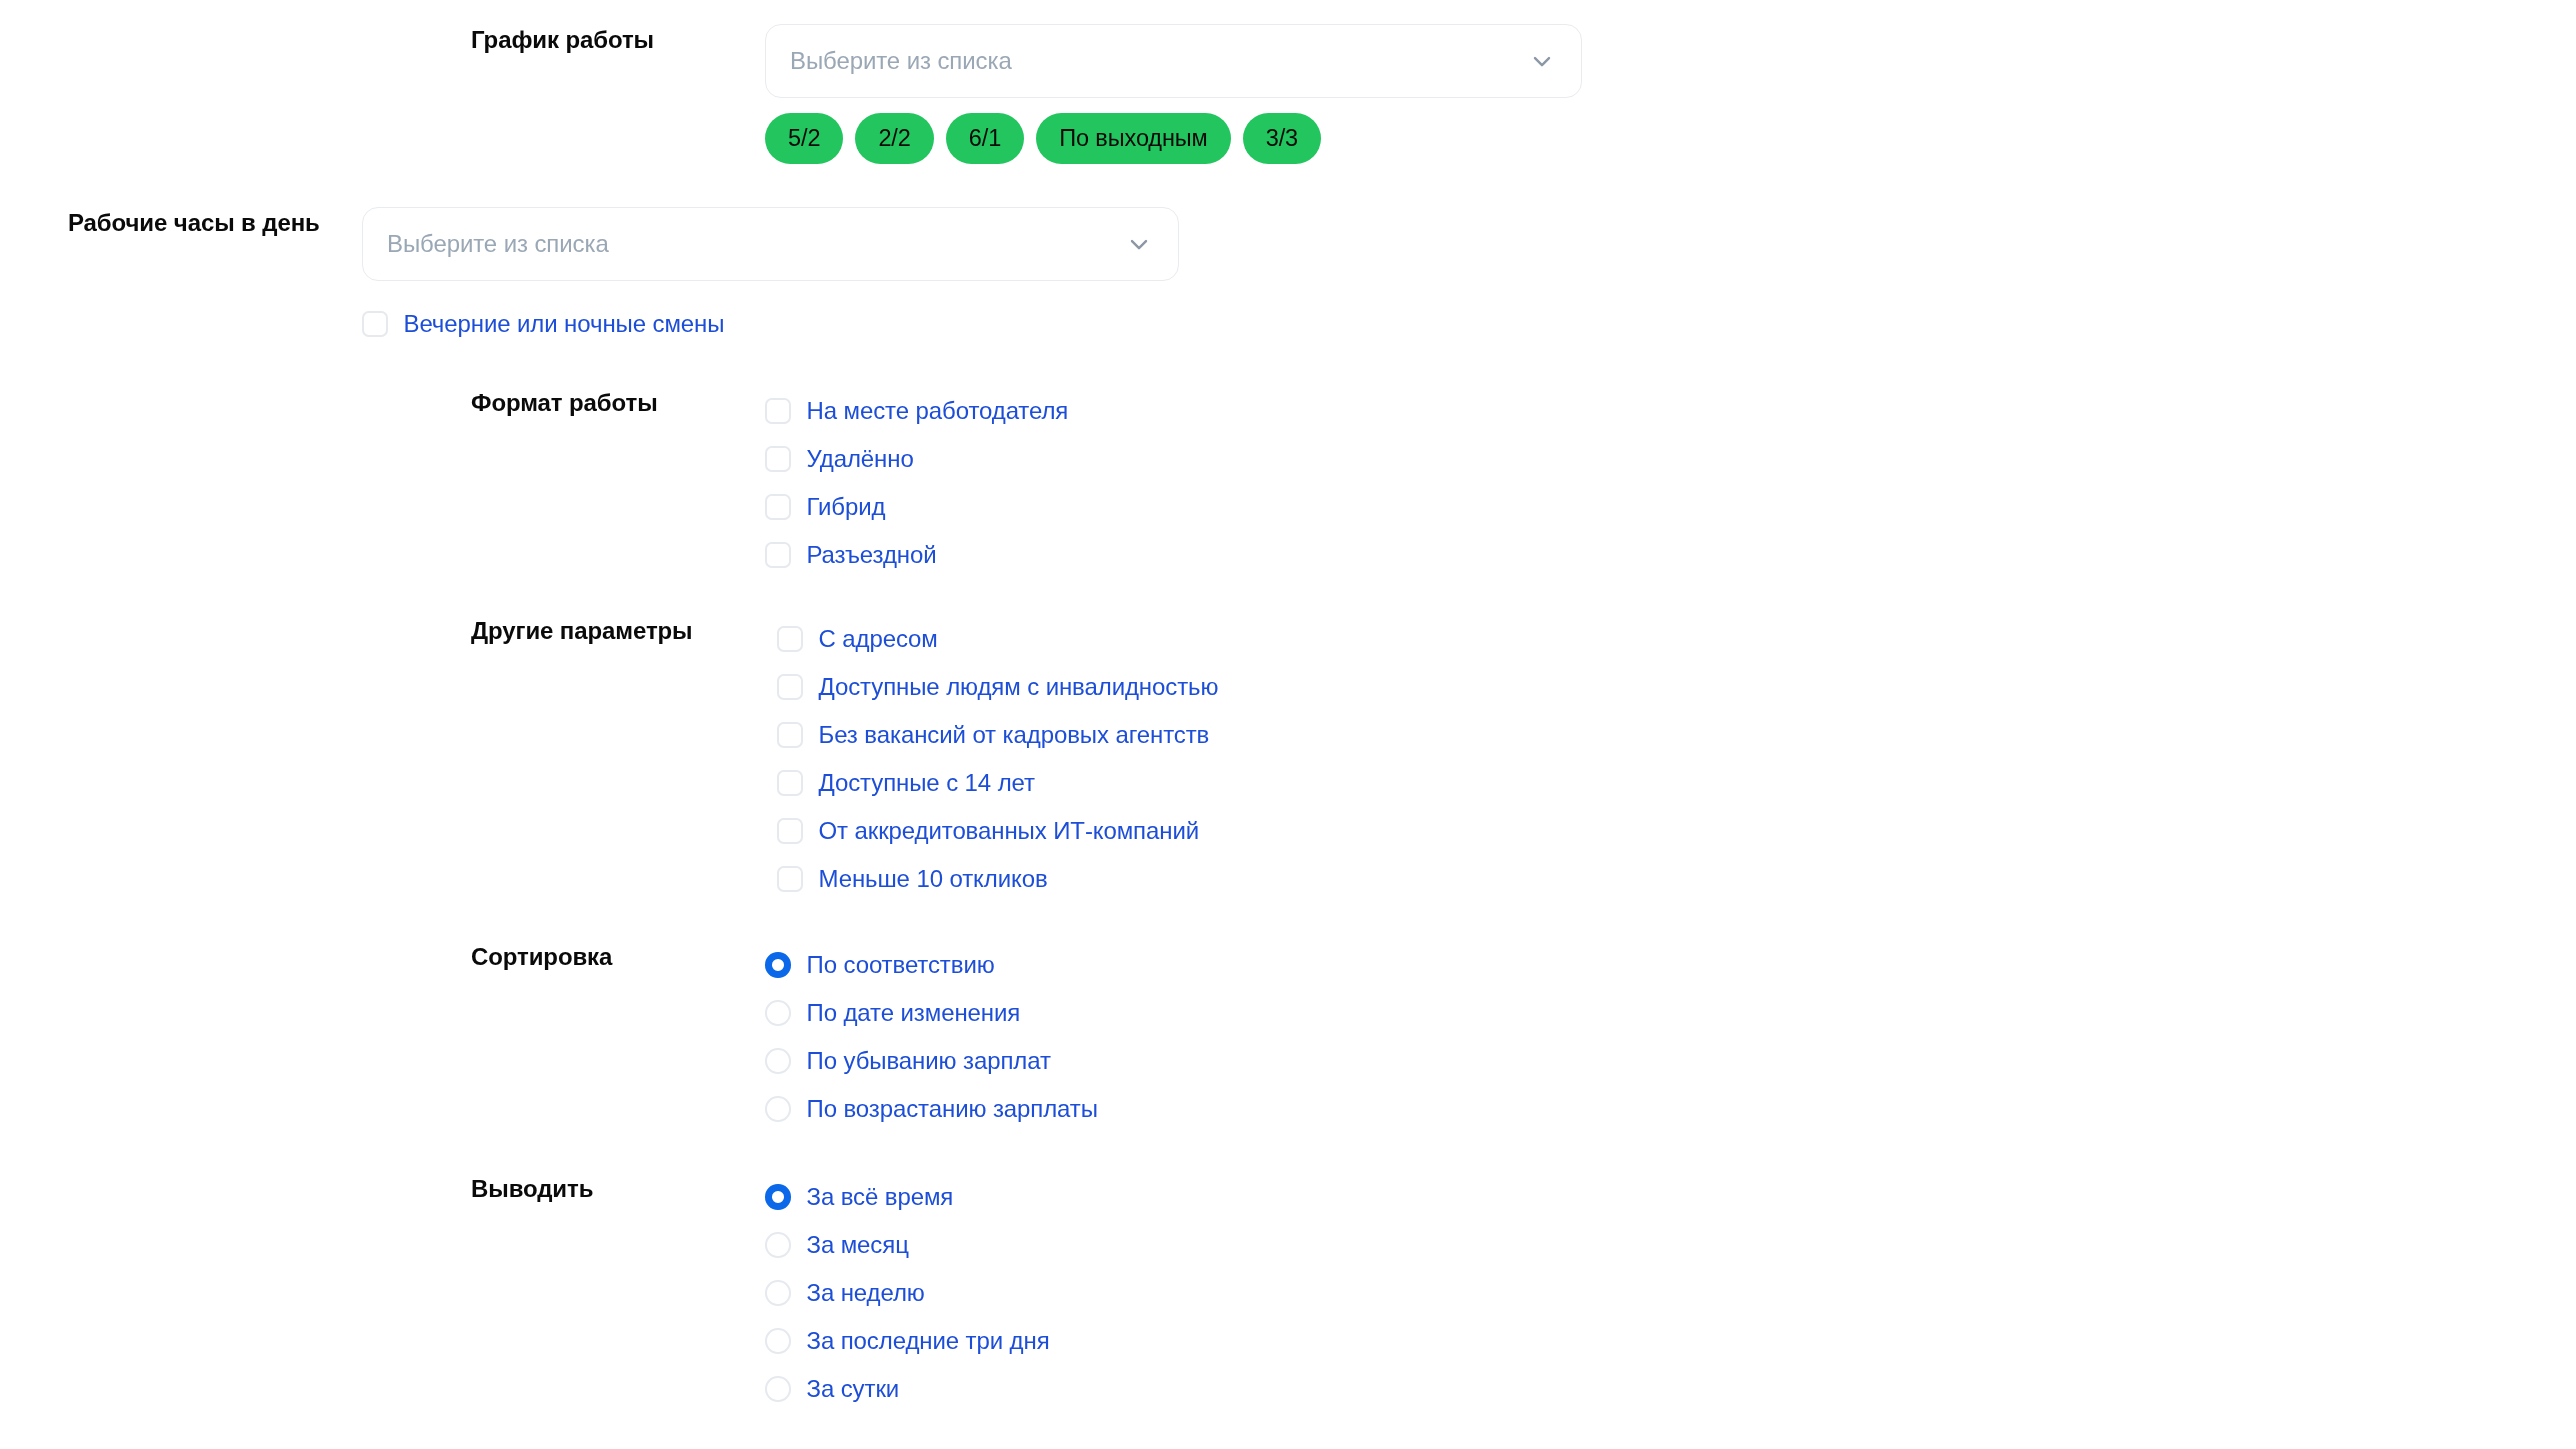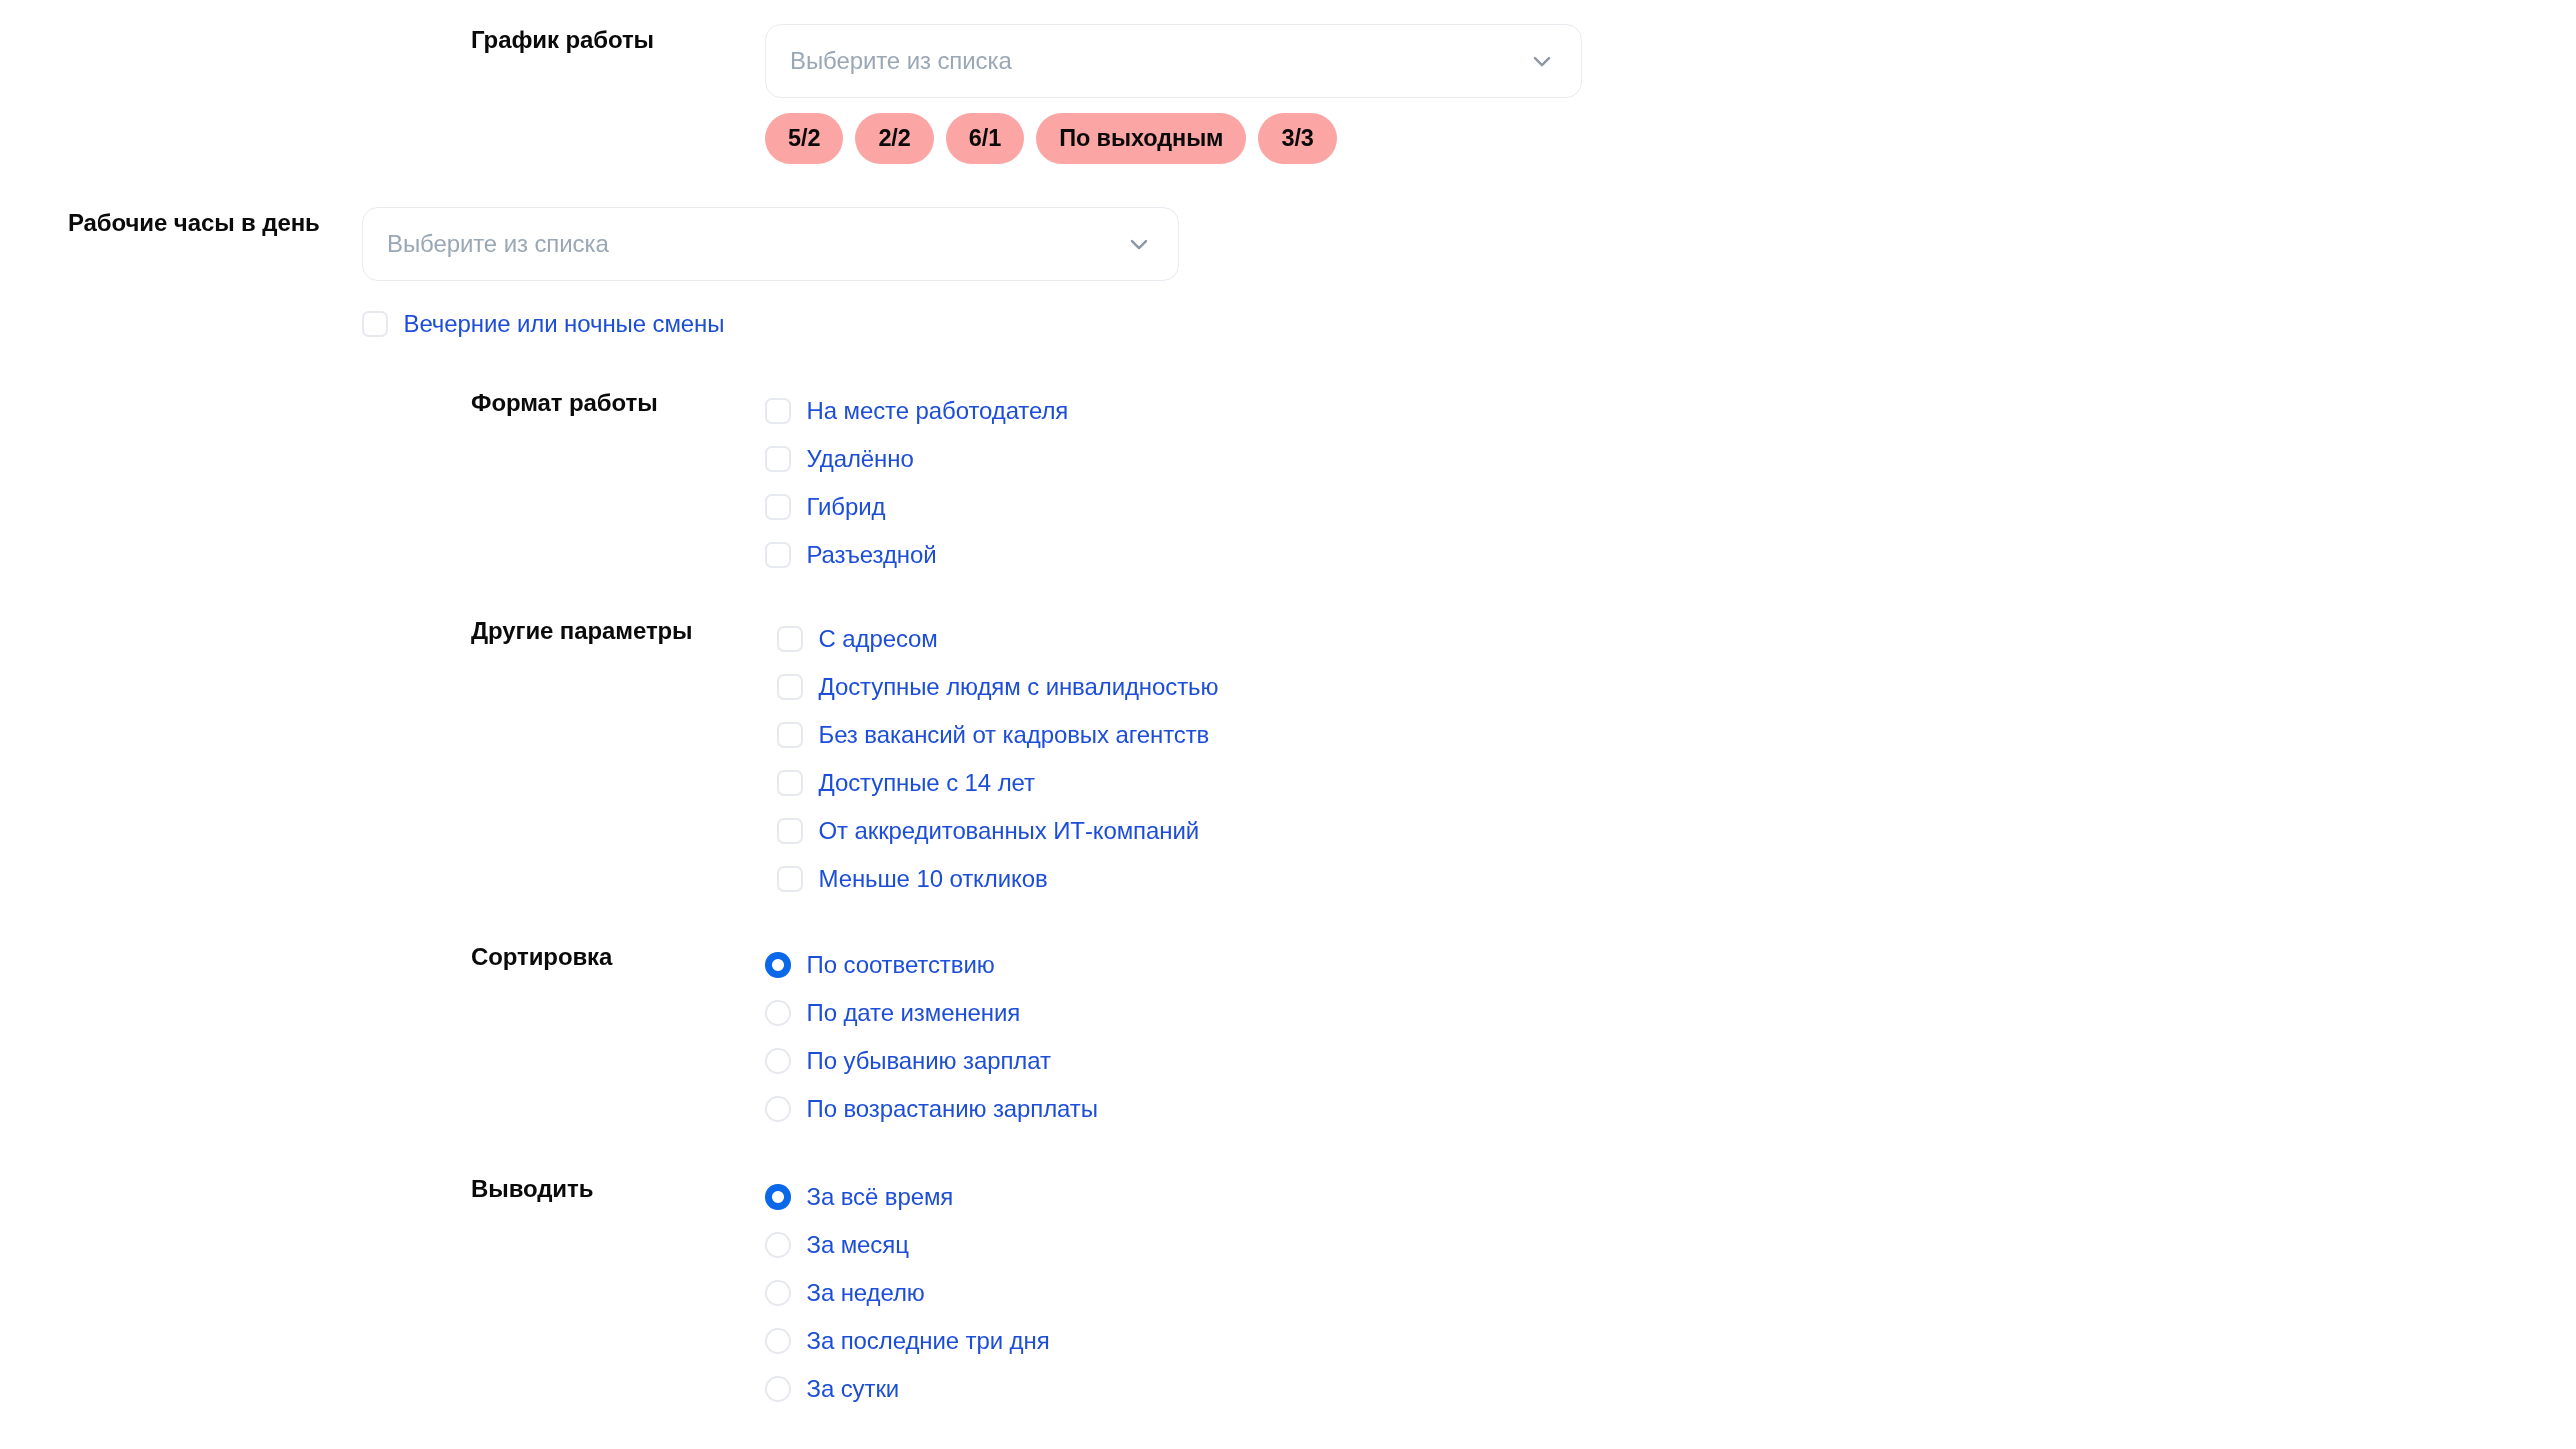--- a/index.html
+++ b/index.html
@@ -87,23 +87,23 @@
     gap: 12px;
     margin-top: 14.8px;
   }
   .pill {
     height: 51px;
     display: inline-flex;
     align-items: center;
     justify-content: center;
     padding: 0 23px;
     border-radius: 25.5px;
-    background: #fca5a5;
+    background: #22c55e;
     font-size: 23.5px;
-    font-weight: 700;
+    font-weight: 400;
     line-height: 51px;
     color: #0a0a0a;
     white-space: nowrap;
     letter-spacing: -0.1px;
     cursor: pointer;
   }
 
   
   .option-list { display: block; }
   .option-row {

